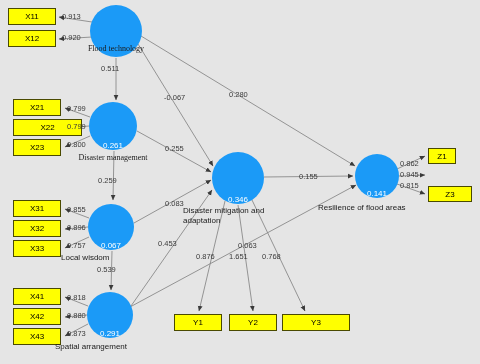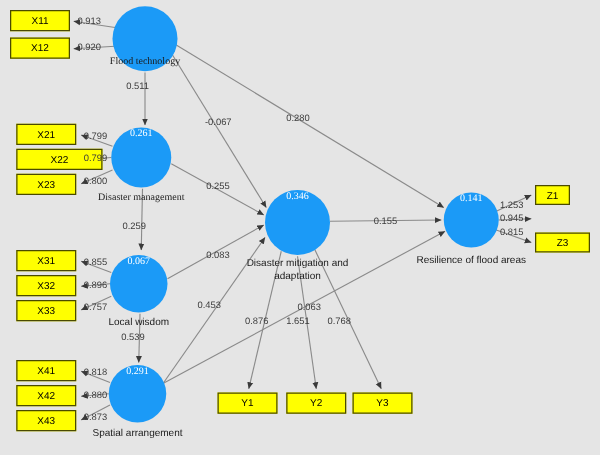--- a/index.html
+++ b/index.html
@@ -3,23 +3,23 @@
 <meta charset="utf-8">
 <style>
   html,body{margin:0;padding:0;background:#ffffff;}
   #canvas{position:relative;width:480px;height:364px;background:#e5e5e5;
           font-family:"Liberation Sans",sans-serif;overflow:hidden;padding-left:32px;}
   #svg{position:absolute;left:0;top:0;width:480px;height:364px;}
   .ind-box{position:absolute;background:#ffff00;border:1px solid #4a4a00;
            box-sizing:border-box;display:flex;align-items:center;justify-content:center;
            font-size:8px;color:#000;font-family:"Liberation Sans",sans-serif;}
   .node{position:absolute;border-radius:50%;background:#1b9af7;
-        display:flex;align-items:flex-start;justify-content:center;
-        color:#ffffff;font-size:8px;font-family:Liberation Serif, serif;}
-  .node-label{position:absolute;text-align:center;font-size:8px;color:#1a1a1a;
+        display:flex;align-items:flex-end;justify-content:center;
+        color:#ffffff;font-size:8px;font-family:Liberation Sans, sans-serif;}
+  .node-label{position:absolute;font-size:8px;color:#1a1a1a;
               line-height:10px;font-family:"Liberation Sans",sans-serif;}
   .num{position:absolute;font-size:7.5px;color:#3b3b3b;white-space:nowrap;
        font-family:"Liberation Sans",sans-serif;}
   .num-serif{position:absolute;font-size:7.5px;color:#3b3b3b;white-space:nowrap;
        font-family:Liberation Sans, sans-serif;}
   .lbl-serif{position:absolute;text-align:center;font-size:8px;color:#1a1a1a;
               line-height:10px;font-family:"Liberation Serif",serif;}
 </style>
 </head>
 <body>
@@ -107,21 +107,21 @@
     </div>
   <div class="ind-box" style="left:13px;top:328px;width:48px;height:17px">
       <span>X43</span>
     </div>
   <div class="ind-box" style="left:174px;top:314px;width:48px;height:17px">
       <span>Y1</span>
     </div>
   <div class="ind-box" style="left:229px;top:314px;width:48px;height:17px">
       <span>Y2</span>
     </div>
-  <div class="ind-box" style="left:282px;top:314px;width:48px;height:17px">
+  <div class="ind-box" style="left:282px;top:314px;width:68px;height:17px">
       <span>Y3</span>
     </div>
   <div class="ind-box" style="left:428px;top:148px;width:28px;height:16px">
       <span>Z1</span>
     </div>
   <div class="ind-box" style="left:428px;top:186px;width:44px;height:16px">
       <span>Z3</span>
     </div>
 
   <div class="node" style="left:90px;top:5px;width:52px;height:52px">
@@ -157,21 +157,21 @@
   <div class="num" style="left:67px;top:140px">0.800</div>
   <div class="num" style="left:67px;top:205px">0.855</div>
   <div class="num" style="left:67px;top:223px">0.896</div>
   <div class="num" style="left:67px;top:241px">0.757</div>
   <div class="num" style="left:67px;top:293px">0.818</div>
   <div class="num" style="left:67px;top:311px">0.880</div>
   <div class="num" style="left:67px;top:329px">0.873</div>
   <div class="num" style="left:196px;top:252px">0.876</div>
   <div class="num" style="left:229px;top:252px">1.651</div>
   <div class="num" style="left:262px;top:252px">0.768</div>
-  <div class="num" style="left:400px;top:159px">1.253</div>
+  <div class="num" style="left:400px;top:159px">0.862</div>
   <div class="num" style="left:400px;top:170px">0.945</div>
   <div class="num" style="left:400px;top:181px">0.815</div>
 
   <div class="num-serif" style="left:101px;top:64px">0.511</div>
   <div class="num-serif" style="left:98px;top:176px">0.259</div>
   <div class="num" style="left:97px;top:265px">0.539</div>
   <div class="num" style="left:164px;top:93px">-0.067</div>
   <div class="num" style="left:229px;top:90px">0.280</div>
   <div class="num" style="left:165px;top:144px">0.255</div>
   <div class="num" style="left:165px;top:199px">0.083</div>

